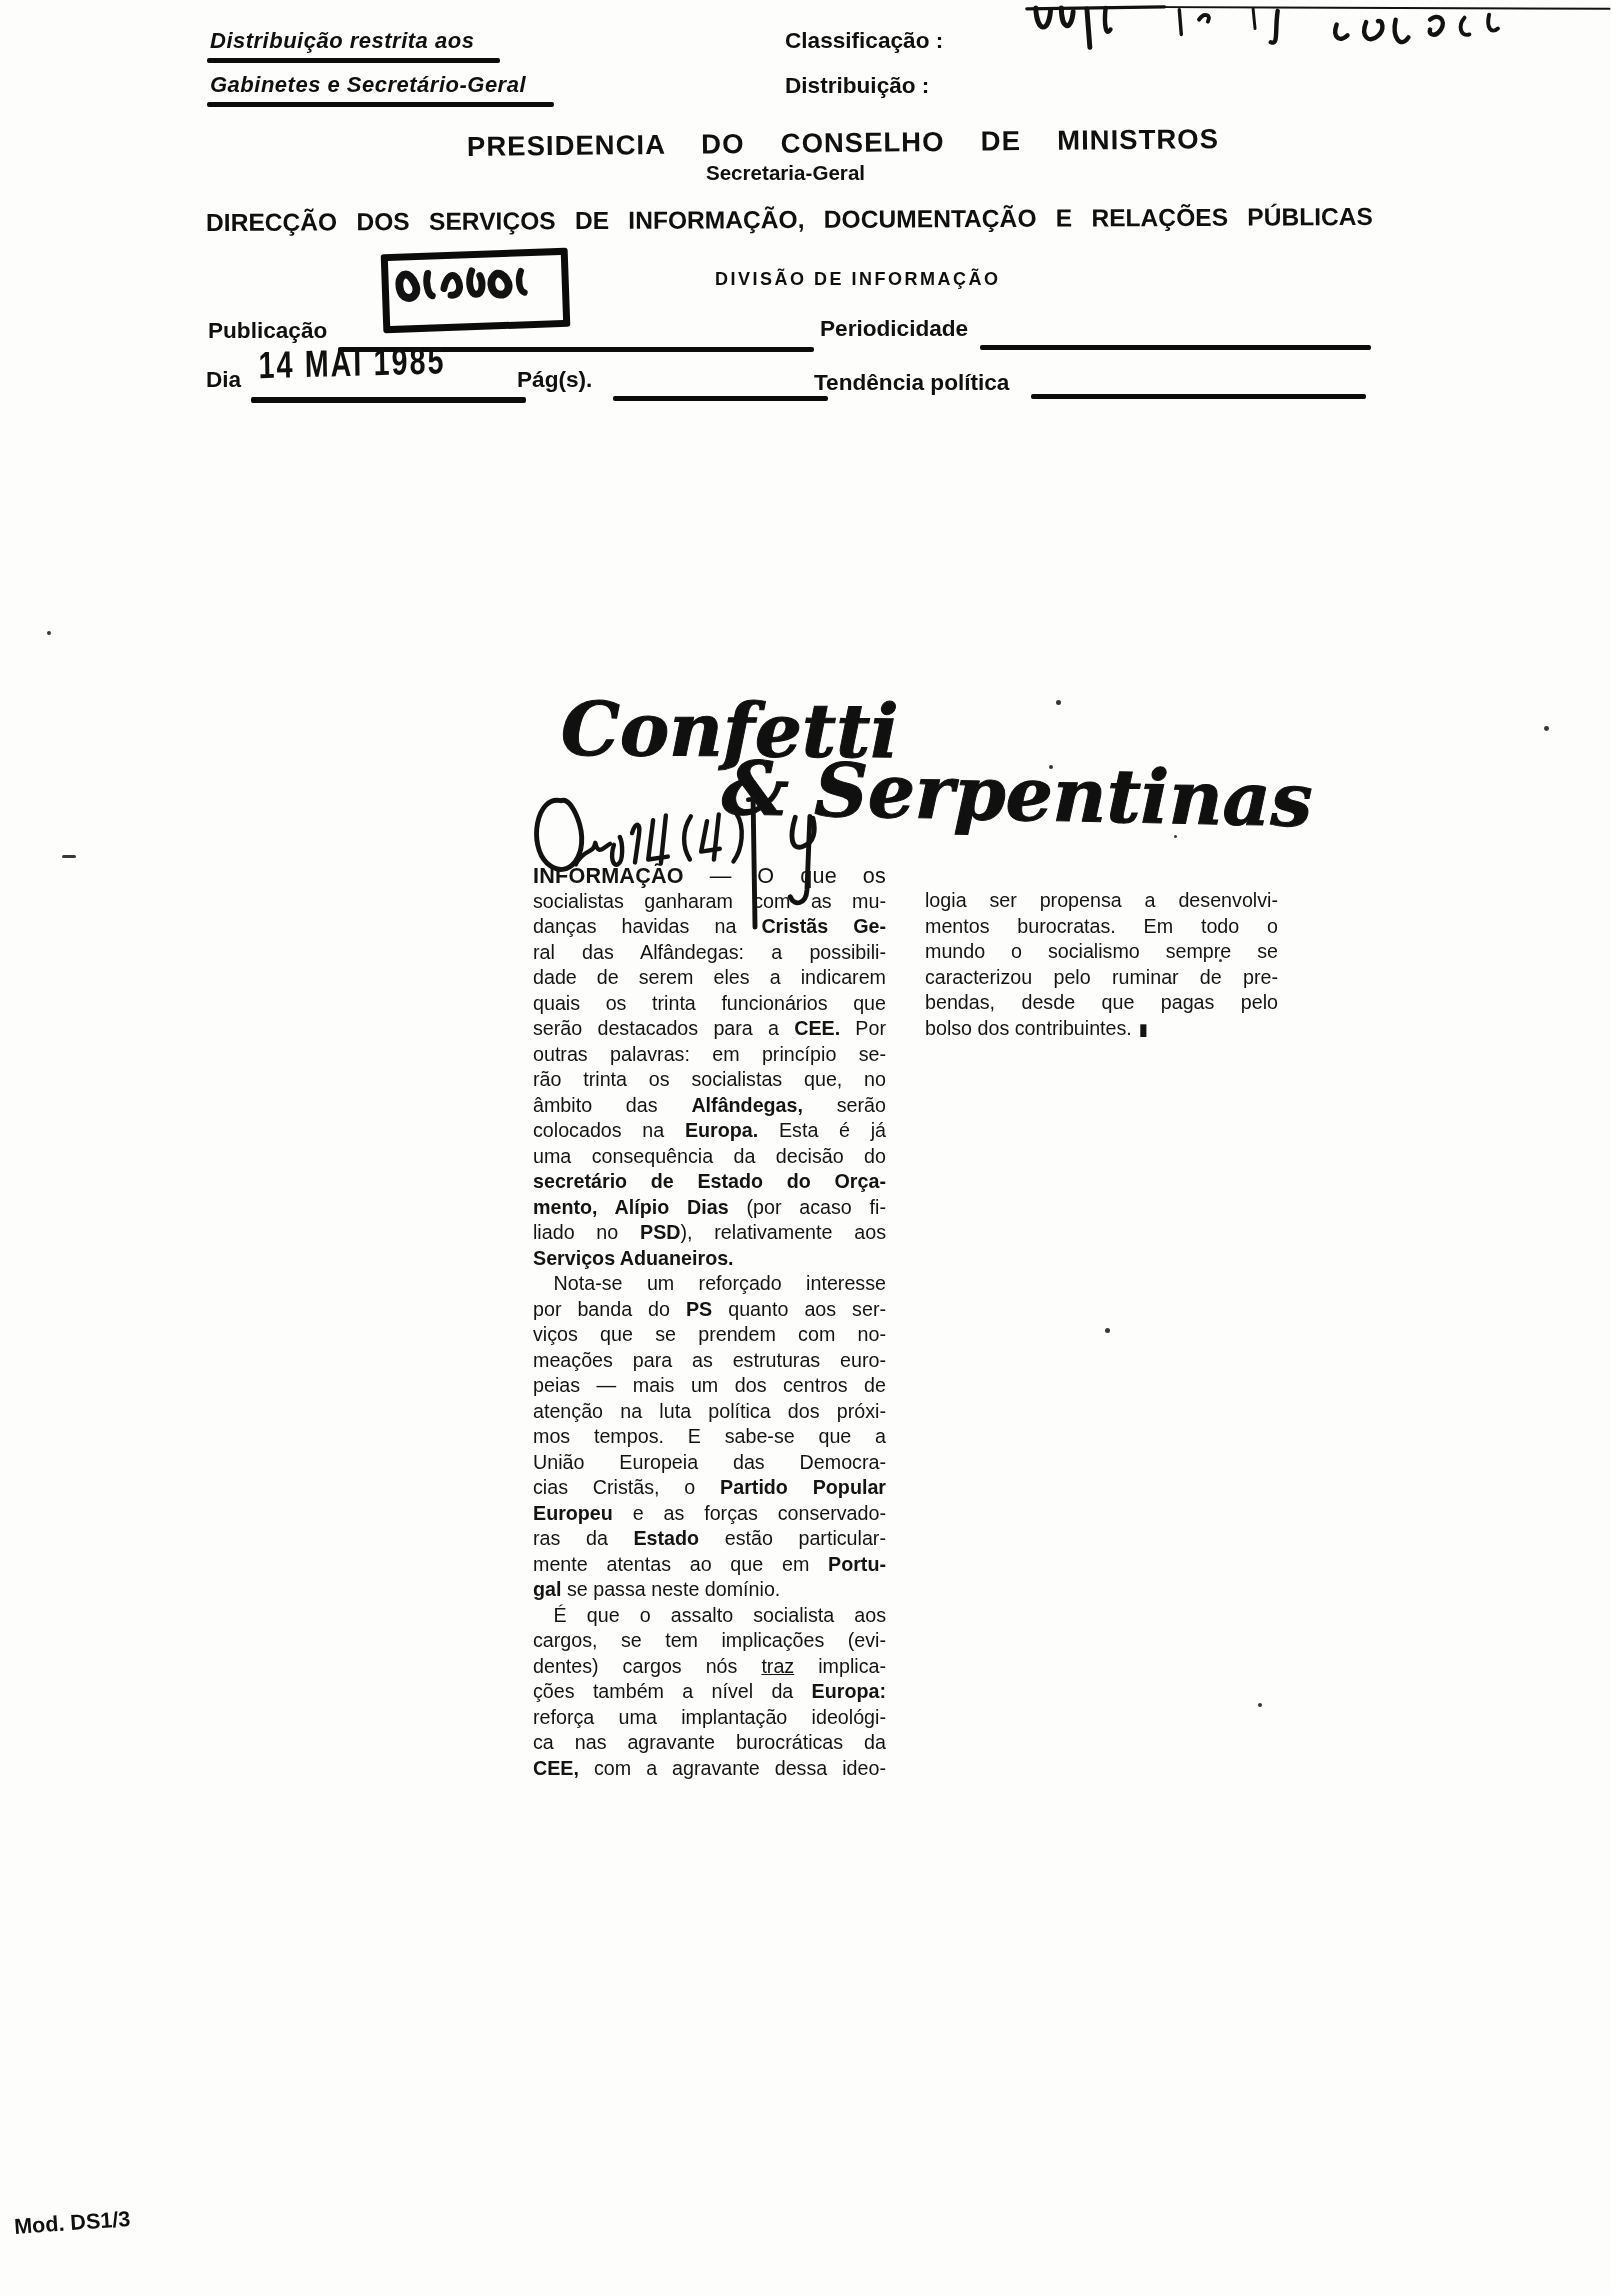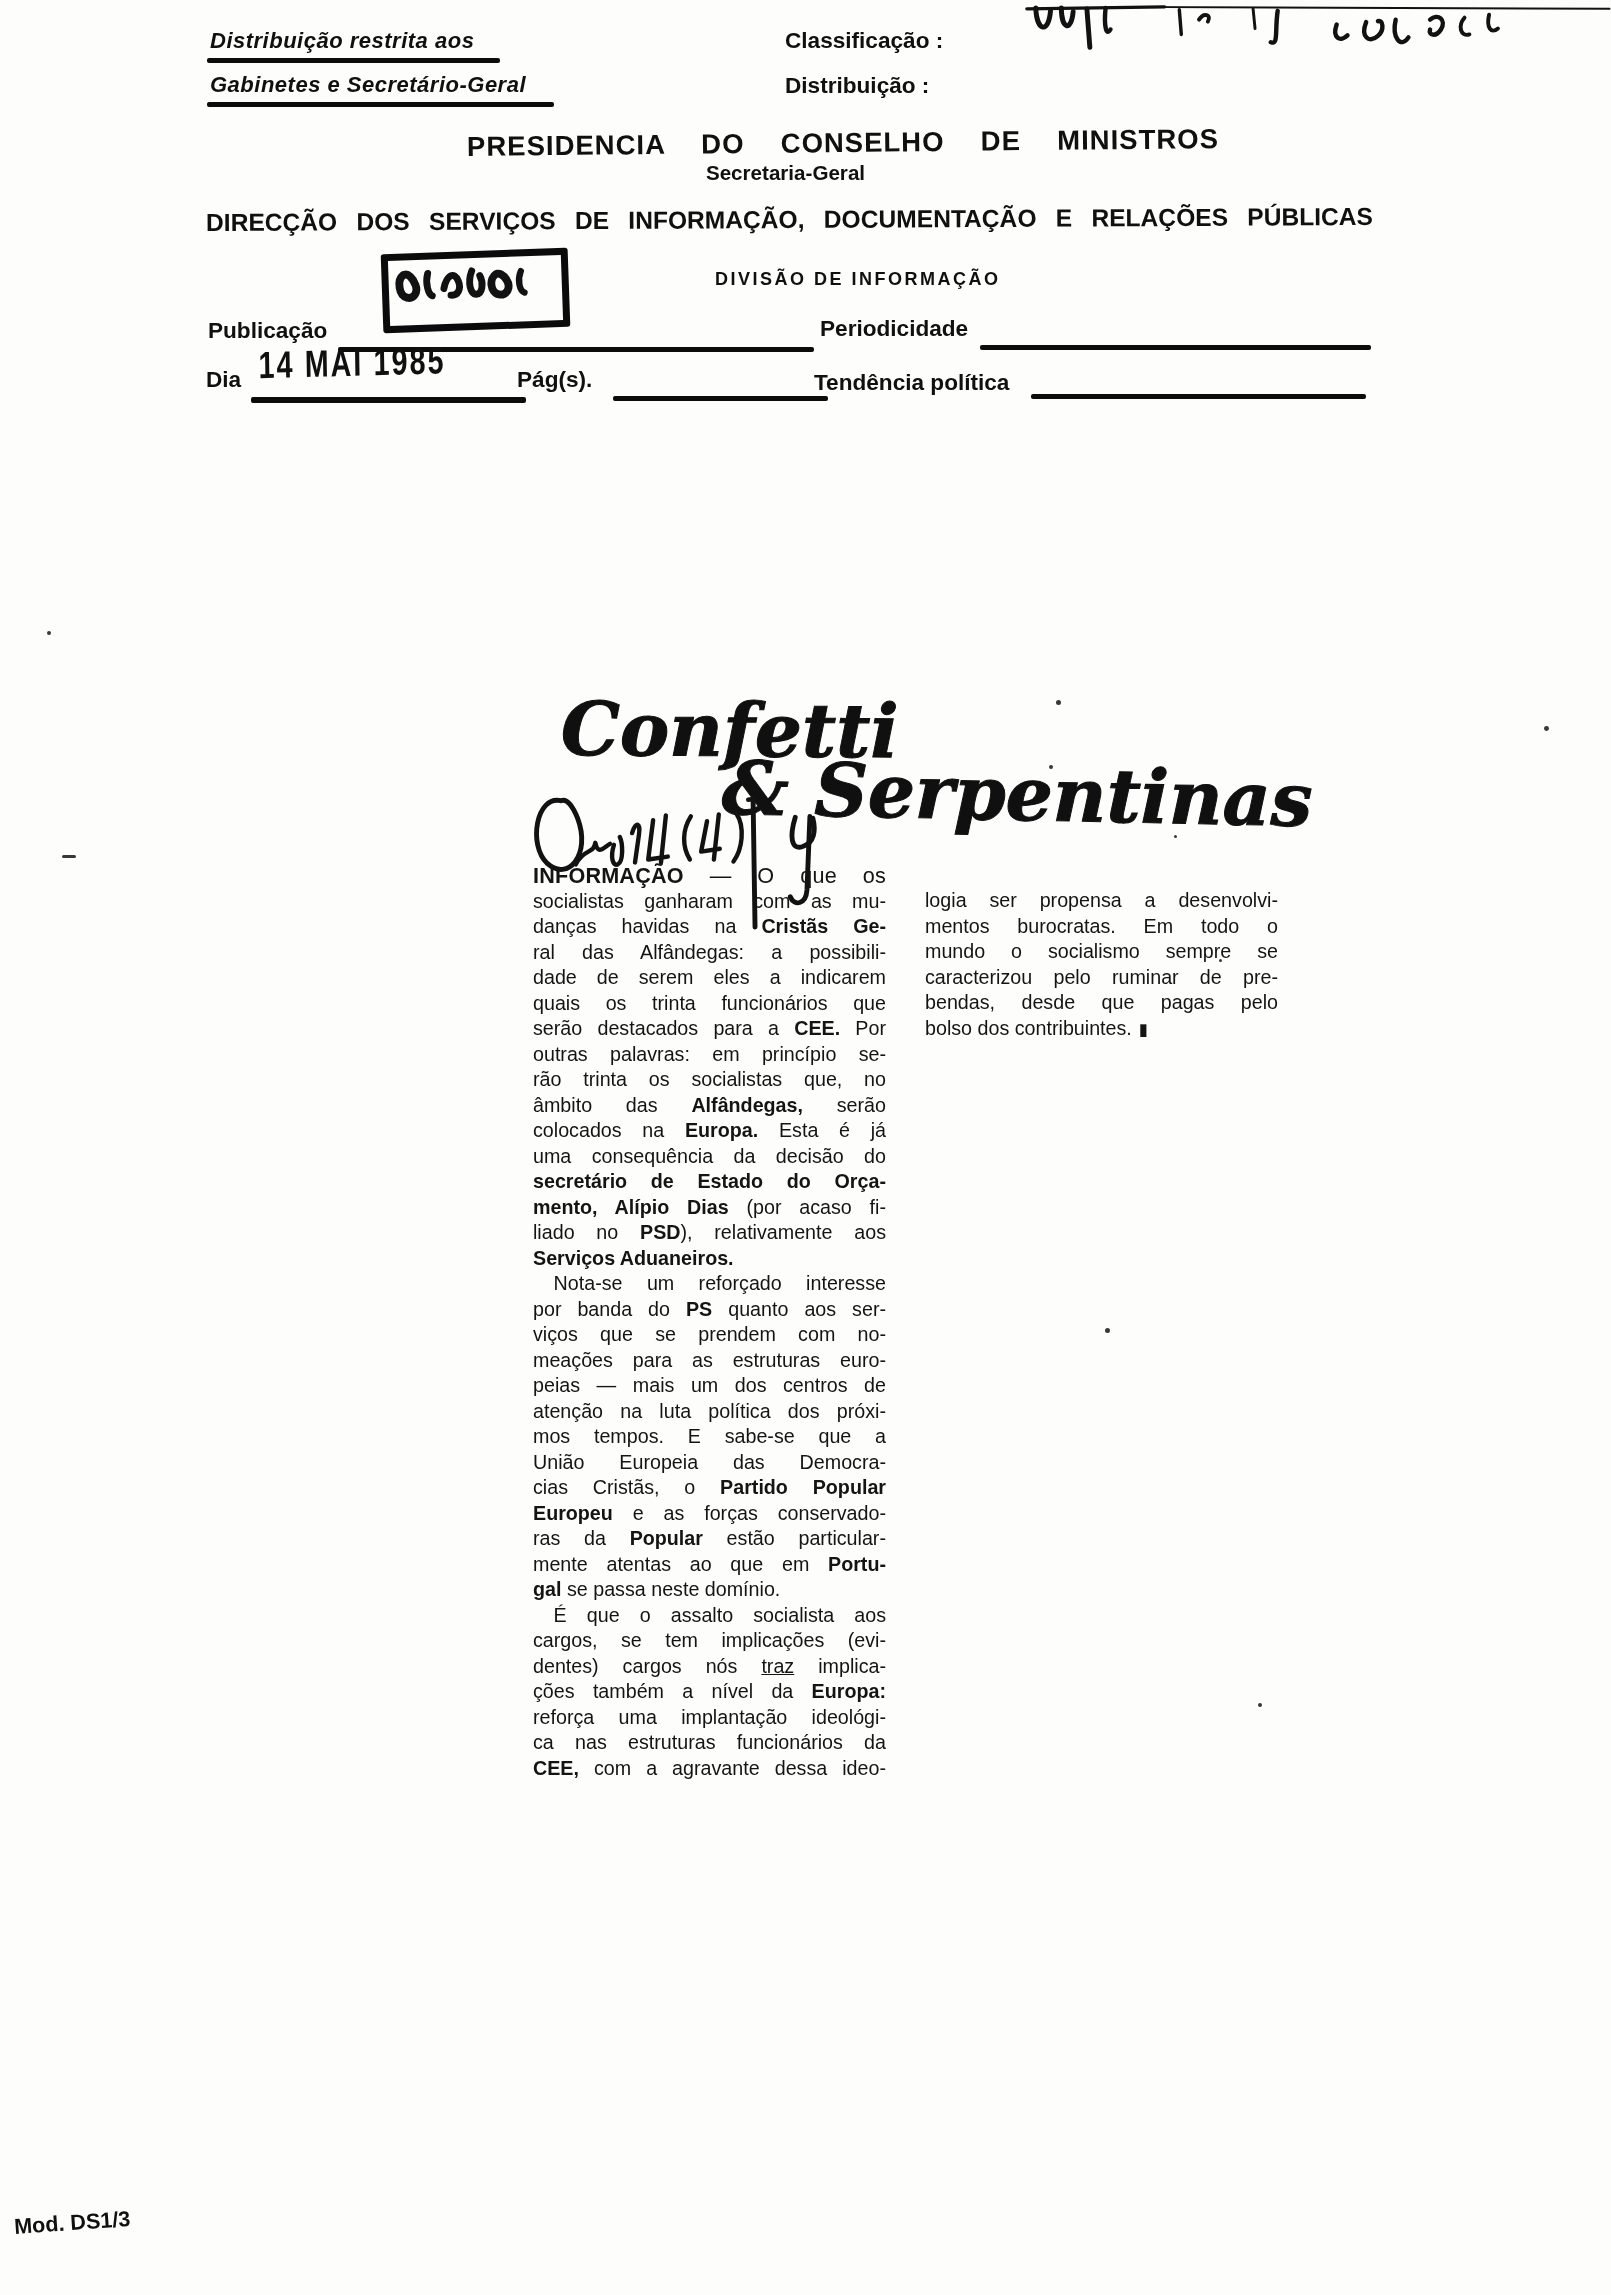--- a/index.html
+++ b/index.html
@@ -154,29 +154,29 @@
     <div class="aline ind"><span>Nota-se um reforçado interesse</span></div>
     <div class="aline"><span>por banda do </span><span style="font-weight: bold; margin-top: 44px;">PS</span><span> quanto aos ser-</span></div>
     <div class="aline"><span>viços que se prendem com no-</span></div>
     <div class="aline"><span>meações para as estruturas euro-</span></div>
     <div class="aline"><span>peias — mais um dos centros de</span></div>
     <div class="aline"><span>atenção na luta política dos próxi-</span></div>
     <div class="aline"><span>mos tempos. E sabe-se que a</span></div>
     <div class="aline"><span>União Europeia das Democra-</span></div>
     <div class="aline"><span>cias Cristãs, o </span><span style="font-weight: bold;">Partido Popular</span></div>
     <div class="aline"><span style="font-weight: bold;">Europeu</span><span> e as forças conservado-</span></div>
-    <div class="aline"><span>ras da </span><span style="font-weight: bold;">Popular</span><span> estão particular-</span></div>
+    <div class="aline"><span>ras da </span><span style="font-weight: bold;">Estado</span><span> estão particular-</span></div>
     <div class="aline"><span>mente atentas ao que em </span><span style="font-weight: bold;">Portu-</span></div>
     <div class="aline nojust"><span style="font-weight: bold;">gal</span><span> se passa neste domínio.</span></div>
     <div class="aline ind"><span>É que o assalto socialista aos</span></div>
     <div class="aline"><span>cargos, se tem implicações (evi-</span></div>
     <div class="aline"><span>dentes) cargos nós </span><span style="text-decoration: underline;">traz</span><span> implica-</span></div>
     <div class="aline"><span>ções também a nível da </span><span style="font-weight: bold;">Europa:</span></div>
     <div class="aline"><span>reforça uma implantação ideológi-</span></div>
-    <div class="aline"><span>ca nas estruturas funcionários da</span></div>
+    <div class="aline"><span>ca nas agravante burocráticas da</span></div>
     <div class="aline"><span style="font-weight: bold;">CEE,</span><span> com a agravante dessa ideo-</span></div>
   </div>
 <div id="col-right" class="abs col" style="left:891px;top:888px;margin-left:34px;">
     <div class="aline"><span>logia ser propensa a desenvolvi-</span></div>
     <div class="aline"><span>mentos burocratas. Em todo o</span></div>
     <div class="aline"><span>mundo o socialismo sempre se</span></div>
     <div class="aline"><span>caracterizou pelo ruminar de pre-</span></div>
     <div class="aline"><span>bendas, desde que pagas pelo</span></div>
     <div class="aline nojust"><span>bolso dos contribuintes.</span><span class="endmark">▮</span></div>
   </div>

